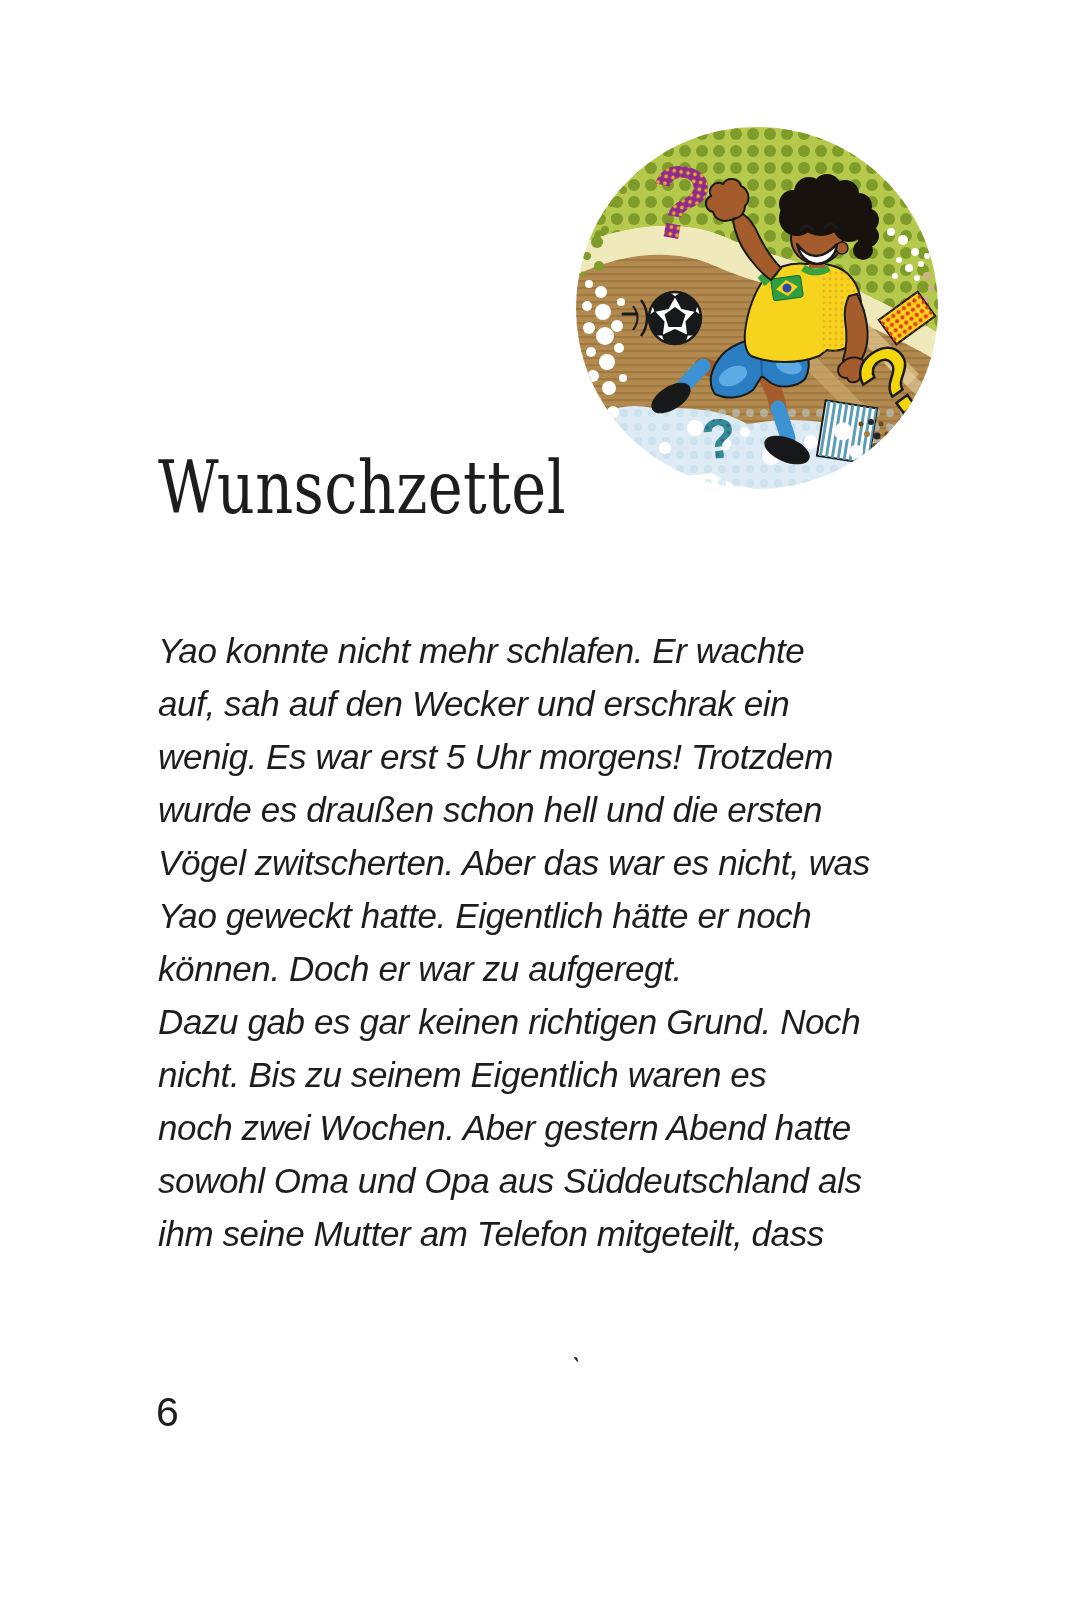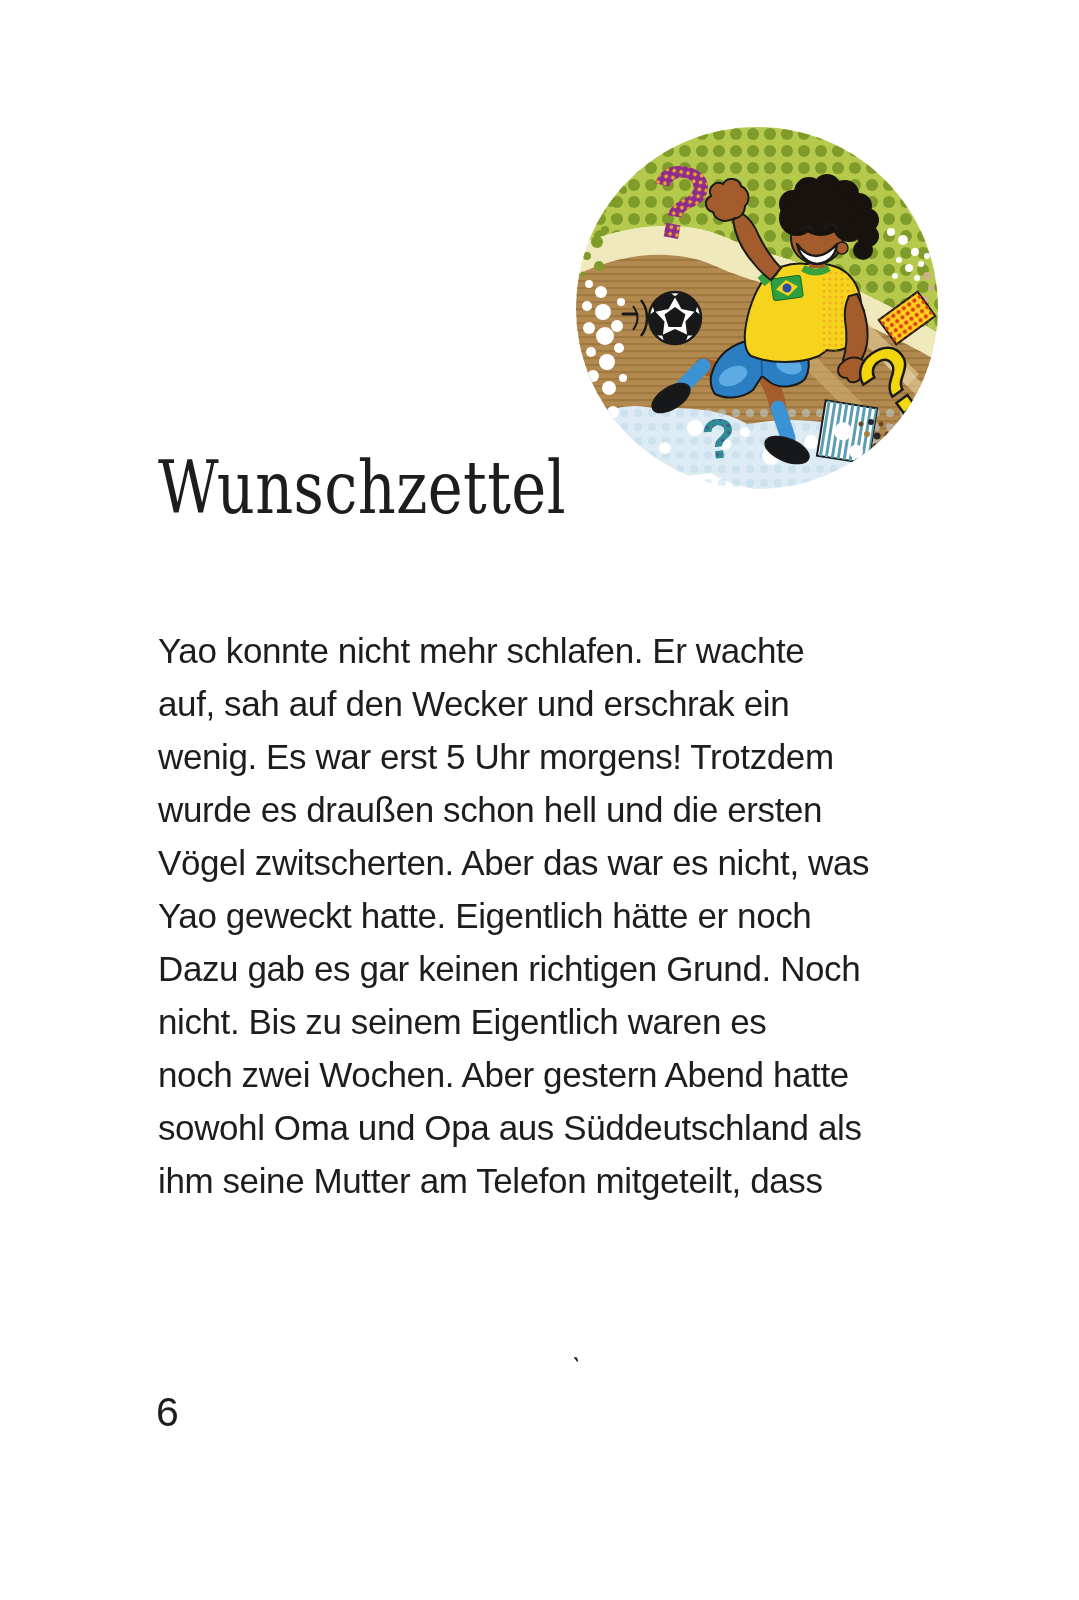--- a/index.html
+++ b/index.html
@@ -5,21 +5,21 @@
   html,body{margin:0;padding:0;background:#fff;}
   .page{position:relative;width:1079px;height:1600px;background:var(--paper);overflow:hidden;
         font-family:"Liberation Sans",sans-serif;color:var(--ink);}
   .illustration{position:absolute;left:575px;top:126px;width:364px;height:364px;margin:0;}
   .illustration svg{display:block;width:100%;height:100%;}
   .title{position:absolute;left:158px;top:452px;margin:0;font-family:"DejaVu Serif",serif;
          font-weight:400;font-size:72px;line-height:1;color:var(--ink);white-space:nowrap;}
   .title span{display:inline-block;transform:scaleX(.82);transform-origin:left top;letter-spacing:.5px;}
   .body-text{position:absolute;left:158px;top:624px;width:800px;font-size:35px;line-height:53px;
              font-weight:300;letter-spacing:-.4px;color:var(--ink);}
-  .body-line{white-space:nowrap;}
+  .body-line{white-space:nowrap;font-style:italic;}
   .page-number{position:absolute;left:156px;top:1392px;font-size:41px;line-height:1;color:var(--ink);}
   .stray-mark{position:absolute;left:570px;top:1352px;font-size:30px;color:var(--ink);
               transform:rotate(8deg);}
   
   .f-white{fill:#fff}
   .f-green{fill:var(--green-base)}
   .f-gdot{fill:var(--green-dot)}
   .f-cream{fill:var(--cream)}
   .f-brown{fill:var(--brown-base)}
   .f-bstripe{fill:var(--brown-stripe)}
@@ -316,20 +316,21 @@
 
   <h1 class="title"><span>Wunschzettel</span></h1>
 
   <div class="body-text">
       <div class="body-line">Yao konnte nicht mehr schlafen. Er wachte</div>
       <div class="body-line">auf, sah auf den Wecker und erschrak ein</div>
       <div class="body-line">wenig. Es war erst 5 Uhr morgens! Trotzdem</div>
       <div class="body-line">wurde es draußen schon hell und die ersten</div>
       <div class="body-line">Vögel zwitscherten. Aber das war es nicht, was</div>
       <div class="body-line">Yao geweckt hatte. Eigentlich hätte er noch</div>
+      <div class="body-line">können. Doch er war zu aufgeregt.</div>
       <div class="body-line">Dazu gab es gar keinen richtigen Grund. Noch</div>
       <div class="body-line">nicht. Bis zu seinem Eigentlich waren es</div>
       <div class="body-line">noch zwei Wochen. Aber gestern Abend hatte</div>
       <div class="body-line">sowohl Oma und Opa aus Süddeutschland als</div>
       <div class="body-line">ihm seine Mutter am Telefon mitgeteilt, dass</div>
     </div>
 
   <span class="stray-mark">ˋ</span>
 
   <div class="page-number">6</div>

